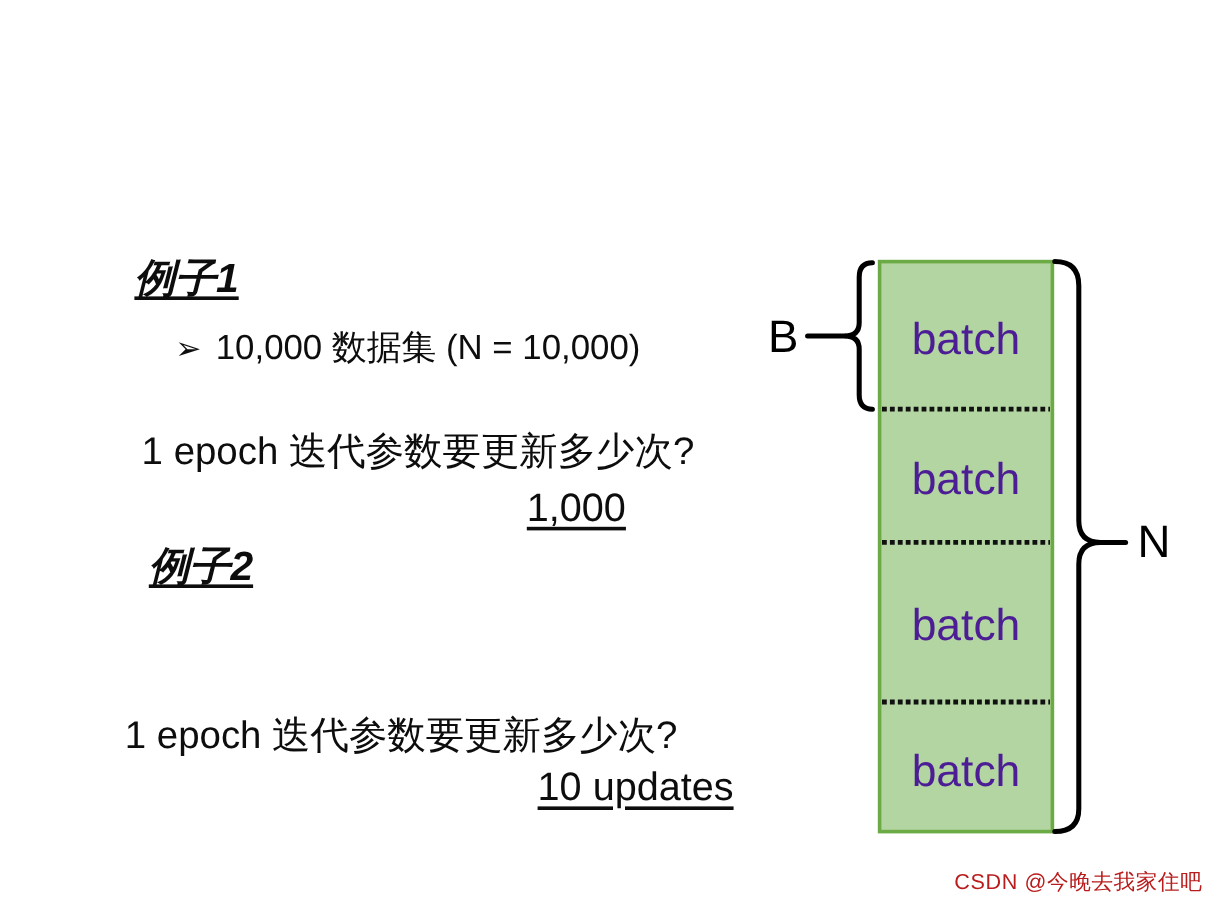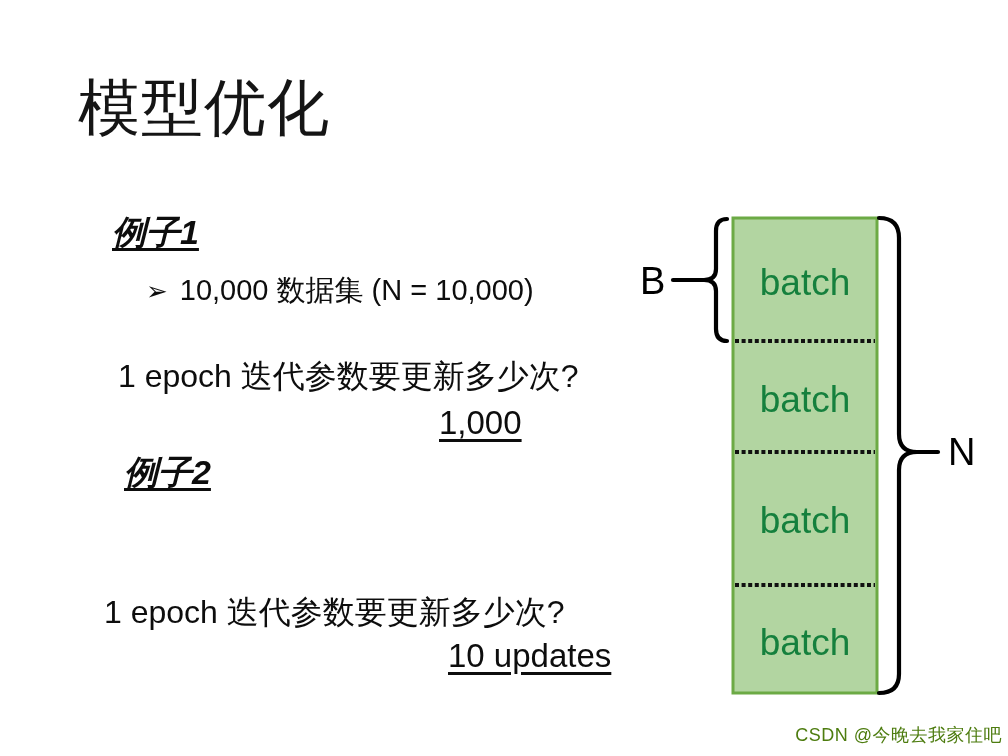--- a/index.html
+++ b/index.html
@@ -58,21 +58,21 @@
     text-decoration: underline;
     text-underline-offset: 5px;
     white-space: nowrap;
   }
   .batch-label {
     left: 733px;
     width: 144px;
     text-align: center;
     font-size: 37px;
     line-height: 37px;
-    color: #15803d;
+    color: #4c1d95;
   }
   .brace-label {
     font-size: 38px;
     line-height: 38px;
     font-weight: 400;
     color: #000000;
   }
   .diagram-svg {
     left: 620px;
     top: 200px;
@@ -89,30 +89,29 @@
   .brace {
     stroke: #000000;
     stroke-width: 4.2px;
     fill: none;
     stroke-linecap: round;
   }
   .watermark {
     right: 6px;
     bottom: 9px;
     font-size: 18px;
-    color: #4d7c0f;
+    color: #b91c1c;
     letter-spacing: 0.5px;
   }
 </style>
 </head>
 <body>
 
 <div class="slide">
 
-  <div class="abs title">模型优化</div>
 
   <div class="abs ex-heading" style="left:112px; top:214px;">例子1</div>
 
   <div class="abs bullets" style="left:110px; top:269px;">
     <div class="bullet-line">
       <span class="arrow">➢</span><span>10,000 数据集 (N = 10,000)</span>
     </div>
   </div>
 
   <div class="abs question" style="left:118px; top:356px;">1 epoch 迭代参数要更新多少次?</div>

